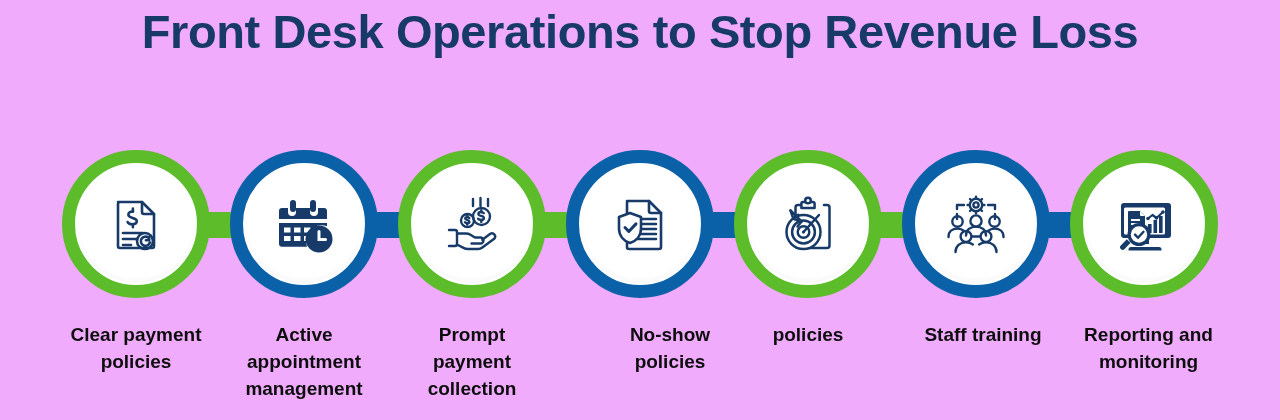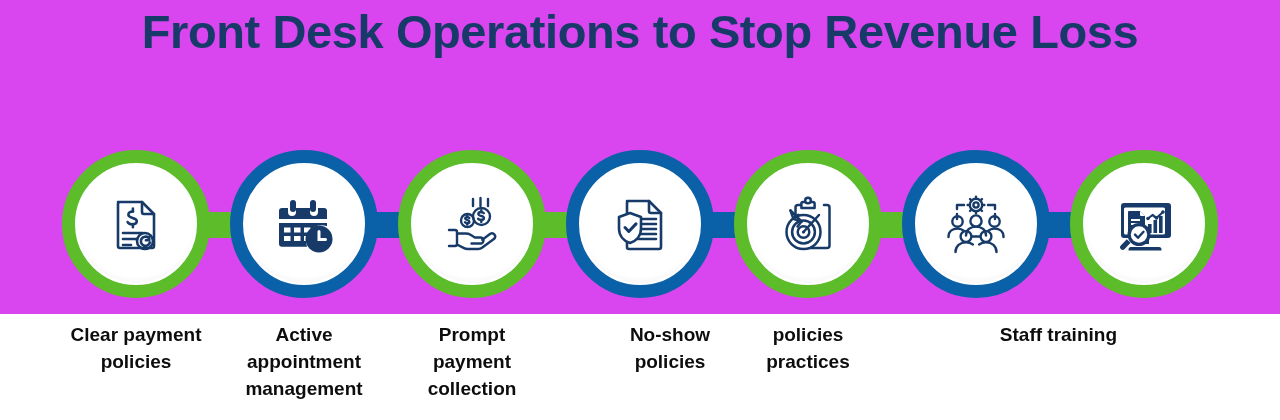--- a/index.html
+++ b/index.html
@@ -12,22 +12,22 @@
     width: 1280px;
     height: 420px;
     overflow: hidden;
     font-family: "Liberation Sans", "DejaVu Sans", sans-serif;
     position: relative;
   }
 
   .infographic {
     position: relative;
     width: 1280px;
-    height: 314px;
-    background: #d946ef;
+    height: 420px;
+    background: #f0abfc;
   }
 
   
   .title {
     position: absolute;
     top: 4px;
     left: 0;
     width: 1280px;
     text-align: center;
     color: #173A68;
@@ -324,25 +324,26 @@
       <div>management</div>
     </div>
 
     <div class="label" style="left:580px; width:180px;">
       <div>No-show</div>
       <div>policies</div>
     </div>
 
     <div class="label" style="left:718px; width:180px;">
       <div>policies</div>
-      <div>practices</div>
-    </div>
-
-    <div class="label" style="left:937px; width:180px;text-align:right;">
+    </div>
+
+    <div class="label" style="left:893px; width:180px;">
       <div>Staff training</div>
     </div>
 
     <div class="label" style="left:1056px; width:185px;">
+      <div>Reporting and</div>
+      <div>monitoring</div>
     </div>
 
   </div>
 
 </div>
 
 </body></html>

